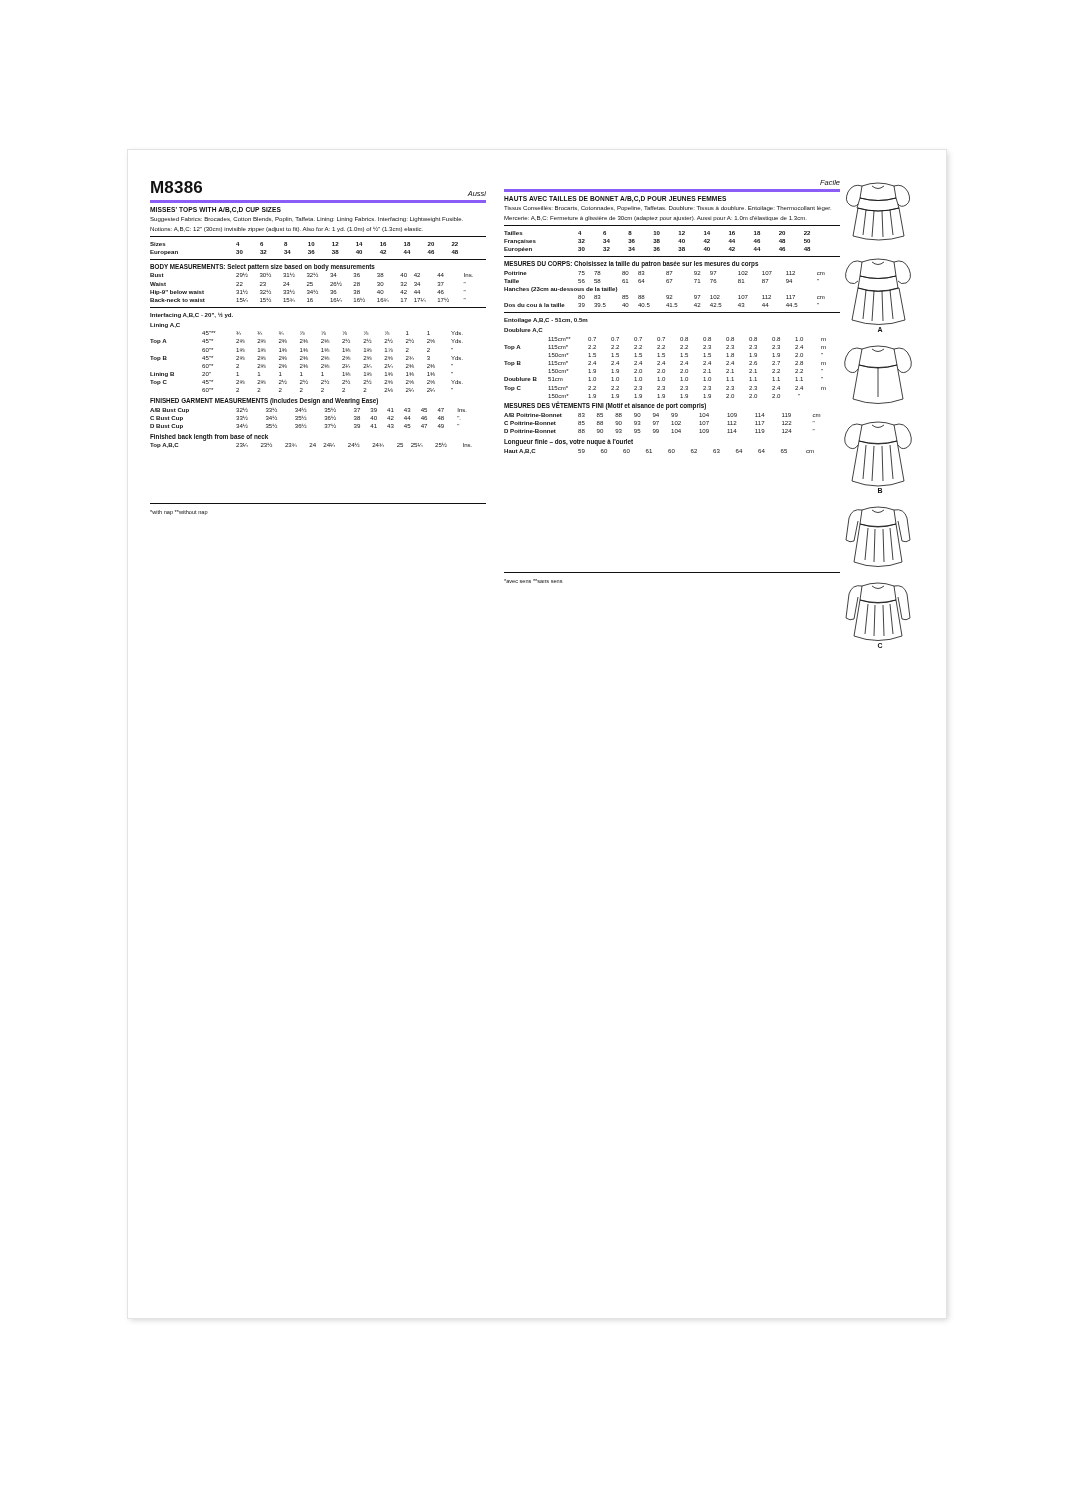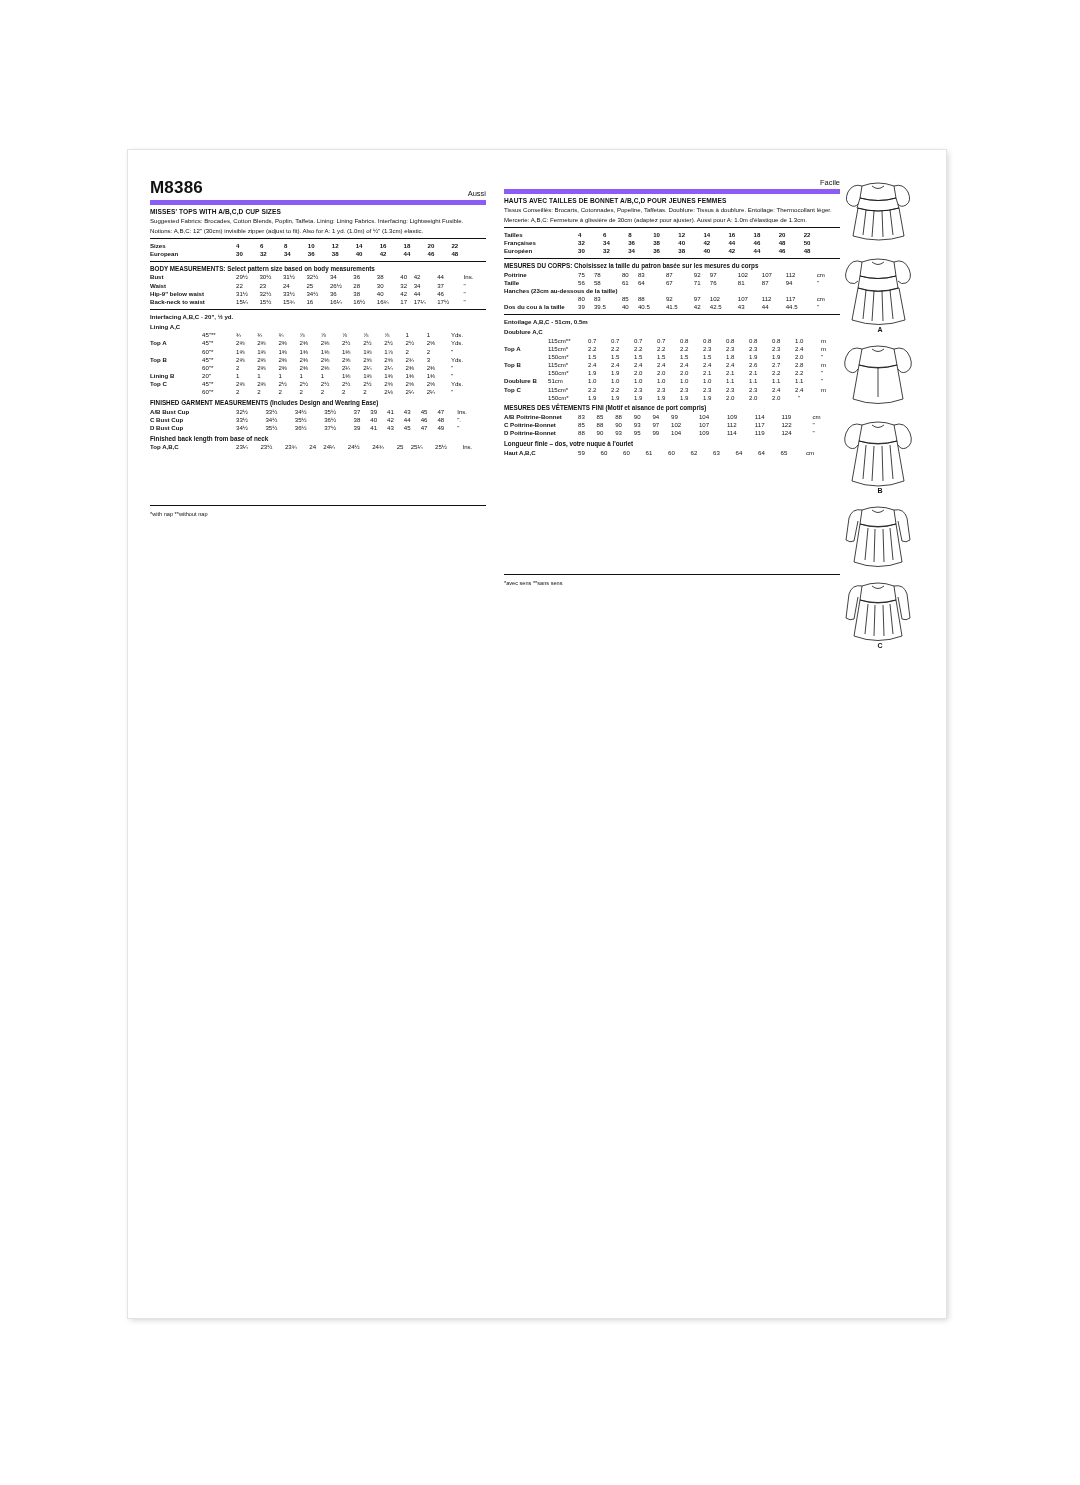--- a/index.html
+++ b/index.html
@@ -6,22 +6,22 @@
   body{width:1080px;height:1485px;font-family:"Liberation Sans",sans-serif;color:#111;}
   .page{position:relative;width:1080px;height:1485px;background:#fff;}
   .sheet{position:absolute;left:128px;top:150px;width:818px;height:1168px;background:#fff;
          box-shadow:0 0 0 1px #e6e6e6, 2px 2px 6px rgba(0,0,0,.18);}
   .sheet:before{content:"";position:absolute;left:-1px;top:-1px;width:100%;height:100%;border:1px solid #e3e3e3;}
   .inner{position:absolute;left:22px;top:28px;width:770px;}
   .cols{display:flex;gap:18px;}
   .col{width:336px;}
   .col.right{width:336px;}
   .ptn-no{font-size:17px;font-weight:bold;letter-spacing:.2px;}
-  .easy{font-size:7.5px;text-align:right;}
-  .hdrrow{display:flex;justify-content:space-between;align-items:flex-end;border-bottom:5px solid #8b5cf6;padding-bottom:2px;margin-bottom:3px;}
+  .easy{font-size:7.5px;font-style:italic;text-align:right;}
+  .hdrrow{display:flex;justify-content:space-between;align-items:flex-end;border-bottom:3px solid #8b5cf6;padding-bottom:2px;margin-bottom:3px;}
   .title{font-size:6.6px;font-weight:bold;letter-spacing:.1px;margin-bottom:2px;}
   .para{font-size:6.1px;line-height:1.35;margin-bottom:2px;}
   .rule{border-top:1px solid #111;margin:3px 0 2px;}
   table{border-collapse:collapse;width:100%;font-size:6.1px;}
   td{padding:0.6px 0;vertical-align:bottom;white-space:nowrap;}
   td.lab{text-align:left;font-weight:bold;}
   td.lab2{text-align:left;}
   td.n{text-align:left;}
   td.u{text-align:left;padding-left:3px;}
   .sizes td{font-weight:bold;}

